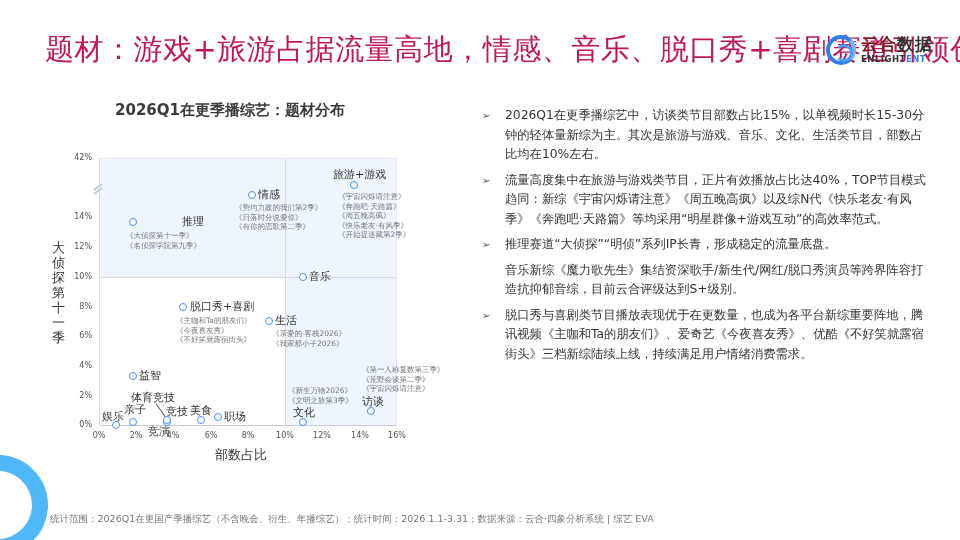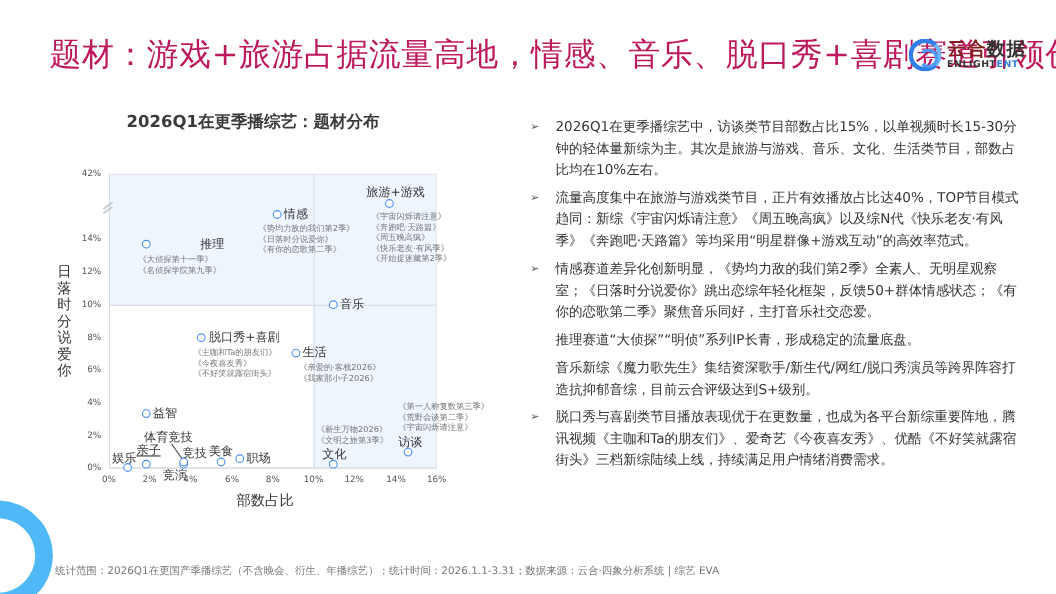--- a/index.html
+++ b/index.html
@@ -87,21 +87,21 @@
   <div class="tick-x" style="left:84px;top:431px;">0%</div>
   <div class="tick-x" style="left:121px;top:431px;">2%</div>
   <div class="tick-x" style="left:158px;top:431px;">4%</div>
   <div class="tick-x" style="left:196px;top:431px;">6%</div>
   <div class="tick-x" style="left:233px;top:431px;">8%</div>
   <div class="tick-x" style="left:270px;top:431px;">10%</div>
   <div class="tick-x" style="left:307px;top:431px;">12%</div>
   <div class="tick-x" style="left:345px;top:431px;">14%</div>
   <div class="tick-x" style="left:382px;top:431px;">16%</div>
 
-  <div class="y-label">日落时分说爱你</div>
+  <div class="y-label">大侦探第十一季</div>
   <div class="x-label">部数占比</div>
 
   <div class="pt-label" style="left:333px;top:167px;">旅游+游戏</div>
   <div class="pt" style="left:350px;top:181px;"></div>
   <div class="shows" style="left:338px;top:192px;">
     <div>《宇宙闪烁请注意》</div>
     <div>《奔跑吧·天路篇》</div>
     <div>《周五晚高疯》</div>
     <div>《快乐老友·有风季》</div>
     <div>《开始捉迷藏第2季》</div>
@@ -167,39 +167,38 @@
   <div class="pt-label" style="left:166px;top:404px;">竞技</div>
   <div class="pt" style="left:163px;top:418px;"></div>
 
   <div class="pt-label" style="left:131px;top:390px;">体育竞技</div>
   <div class="leader" style="left:156px;top:403px;width:18px;transform:rotate(55deg);"></div>
   <div class="pt" style="left:163px;top:416px;"></div>
 
   <div class="pt" style="left:129px;top:418px;"></div>
   <div class="pt-label" style="left:148px;top:412px;margin-top:12px;">竞演</div>
 
-  <div class="pt-label" style="left:124px;top:402px;text-decoration:underline;">亲子</div>
+  <div class="pt-label" style="left:124px;top:402px;">亲子</div>
 
   <div class="pt-label" style="left:102px;top:409px;">娱乐</div>
   <div class="pt" style="left:112px;top:421px;"></div>
 </div>
 
 <div class="bullets">
   <div class="bullet">
     <span class="bullet-arrow">➢</span>
     <span>2026Q1在更季播综艺中，访谈类节目部数占比15%，以单视频时长15-30分钟的轻体量新综为主。其次是旅游与游戏、音乐、文化、生活类节目，部数占比均在10%左右。</span>
   </div>
   <div class="bullet">
     <span class="bullet-arrow">➢</span>
     <span>流量高度集中在旅游与游戏类节目，正片有效播放占比达40%，TOP节目模式趋同：新综《宇宙闪烁请注意》《周五晚高疯》以及综N代《快乐老友·有风季》《奔跑吧·天路篇》等均采用“明星群像+游戏互动”的高效率范式。</span>
   </div>
   <div class="bullet" style="margin-bottom:4px;">
     <span class="bullet-arrow">➢</span>
   </div>
-  <div class="sub-para">情感赛道差异化创新明显，《势均力敌的我们第2季》全素人、无明星观察室；《日落时分说爱你》跳出恋综年轻化框架，反馈50+群体情感状态；《有你的恋歌第二季》聚焦音乐同好，主打音乐社交恋爱。</div>
   <div class="sub-para">推理赛道“大侦探”“明侦”系列IP长青，形成稳定的流量底盘。</div>
   <div class="sub-para">音乐新综《魔力歌先生》集结资深歌手/新生代/网红/脱口秀演员等跨界阵容打造抗抑郁音综，目前云合评级达到S+级别。</div>
   <div class="bullet">
     <span class="bullet-arrow">➢</span>
     <span>脱口秀与喜剧类节目播放表现优于在更数量，也成为各平台新综重要阵地，腾讯视频《主咖和Ta的朋友们》、爱奇艺《今夜喜友秀》、优酷《不好笑就露宿街头》三档新综陆续上线，持续满足用户情绪消费需求。</span>
   </div>
 </div>
 
 <div class="footer-arc"></div>
 <div class="footnote">统计范围：2026Q1在更国产季播综艺（不含晚会、衍生、年播综艺）；统计时间：2026.1.1-3.31；数据来源：云合·四象分析系统 | 综艺 EVA</div>

